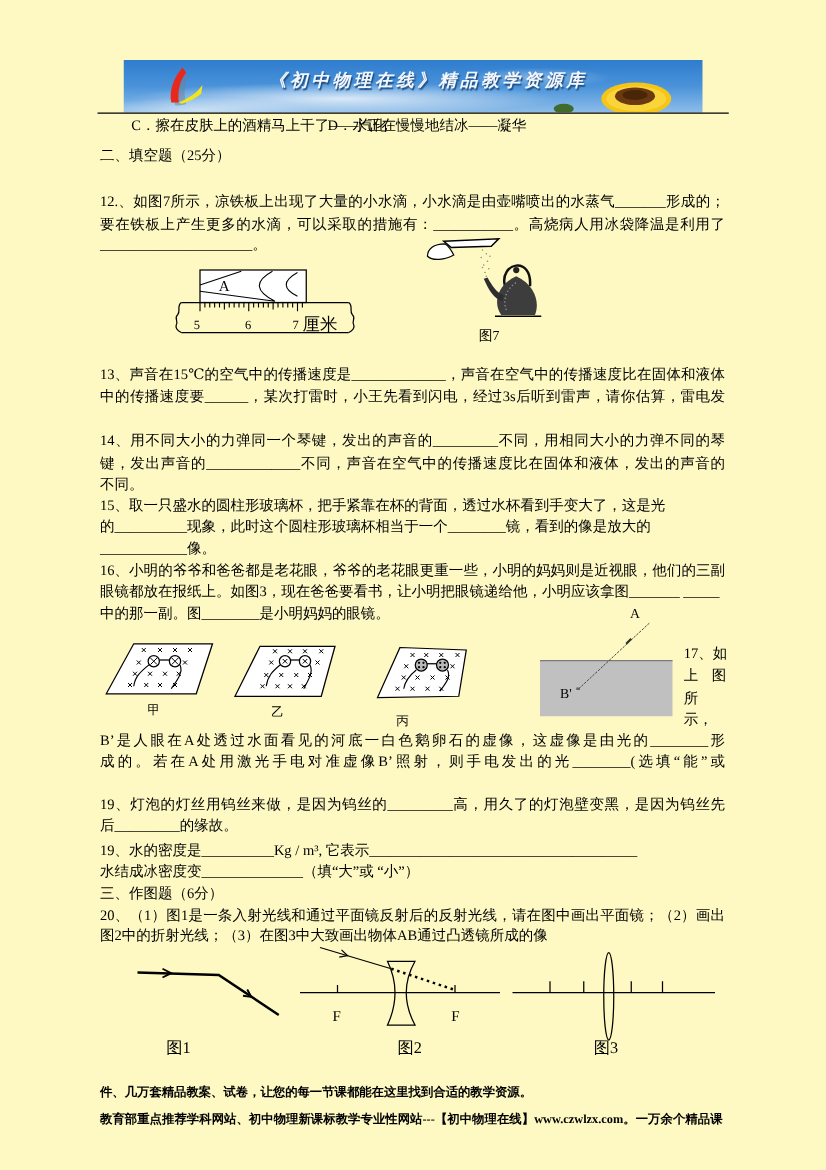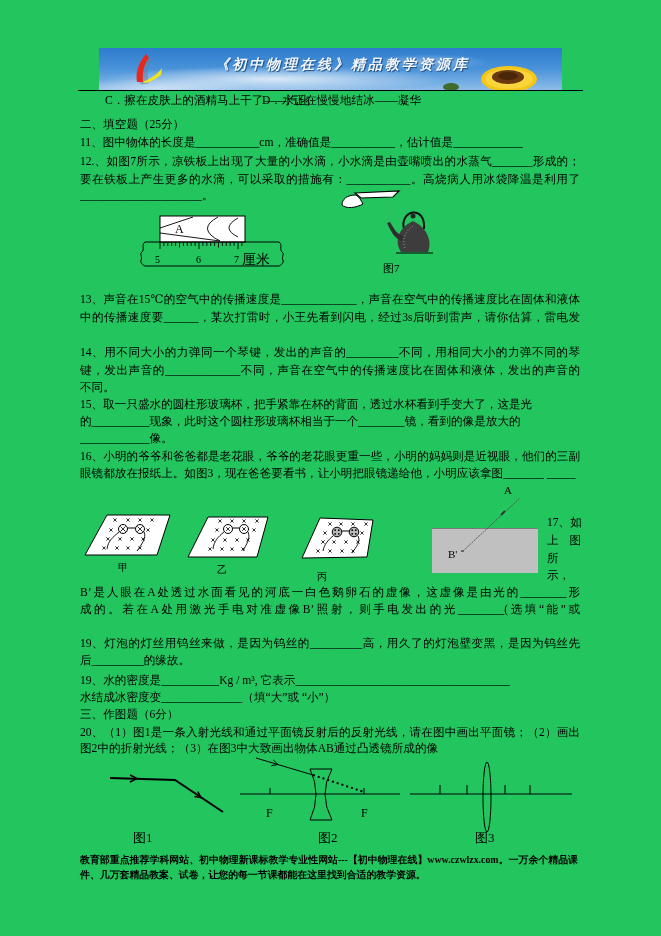--- a/index.html
+++ b/index.html
@@ -1,34 +1,34 @@
 <!DOCTYPE html>
 <html><head>
 <meta charset="utf-8">
 <style>
   html, body { margin: 0; padding: 0; background: #ffffff; }
   #page {
     position: relative; width: 661px; height: 936px; overflow: hidden;
-    background: #22c55e; color: #000;
+    background: #fef9c3; color: #000;
     font-family: "Liberation Serif", "DejaVu Serif", serif;
   }
   .ln {
     position: absolute; white-space: nowrap;
     font-size: 11.6px; line-height: 16px; height: 16px;
   }
   .full {
     width: 500px; text-align: justify; text-align-last: justify;
     text-justify: inter-character;
   }
   .side { width: 34px; text-align: justify; text-align-last: justify; }
   .footer-ln {
     position: absolute; left: 80px; white-space: nowrap;
     font-size: 9.9px; font-weight: bold; line-height: 14px; height: 14px;
   }
-  .footer-ln.full { width: 498px; }
+  .footer-ln.full { width: 498px; margin-top: 36px; }
 
   
   .banner {
     position: absolute; left: 99px; top: 48px; width: 463px; height: 42px; overflow: hidden;
     background:
       radial-gradient(170px 13px at 175px 31px, rgba(255,255,255,0.75), rgba(255,255,255,0) 100%),
       radial-gradient(90px 10px at 60px 40px, rgba(255,255,255,0.55), rgba(255,255,255,0) 100%),
       radial-gradient(60px 8px at 330px 14px, rgba(255,255,255,0.35), rgba(255,255,255,0) 100%),
       linear-gradient(180deg, #2e7ccd 0%, #4a93da 50%, #8dbde9 100%);
   }
@@ -73,39 +73,39 @@
     <div class="banner-title">《初中物理在线》精品教学资源库</div>
     <div class="banner-url">http://www.czwlzx.com</div>
   </div>
   <div class="header-rule"></div>
 
   <div class="ln" style="top:93px;left:105px">C．擦在皮肤上的酒精马上干了——汽化</div>
   <div class="ln" style="top:93px;left:262px">D．水正在慢慢地结冰——凝华</div>
 
   <div class="ln" style="top:117px;left:80px">二、填空题（25分）</div>
 
-  <div class="ln" style="top:135px;left:80px">11、图中物体的长度是___________cm，准确值是___________，估计值是____________</div>
 
   <div class="ln full" style="top:154px;left:80px">12.、如图7所示，凉铁板上出现了大量的小水滴，小水滴是由壶嘴喷出的水蒸气_______形成的；</div>
   <div class="ln full" style="top:172px;left:80px">要在铁板上产生更多的水滴，可以采取的措施有：___________。高烧病人用冰袋降温是利用了</div>
   <div class="ln" style="top:188px;left:80px">_____________________。</div>
 
   <div class="ln full" style="top:292px;left:80px">13、声音在15℃的空气中的传播速度是_____________，声音在空气中的传播速度比在固体和液体</div>
   <div class="ln full" style="top:310px;left:80px">中的传播速度要______，某次打雷时，小王先看到闪电，经过3s后听到雷声，请你估算，雷电发</div>
 
   <div class="ln full" style="top:345px;left:80px">14、用不同大小的力弹同一个琴键，发出的声音的_________不同，用相同大小的力弹不同的琴</div>
   <div class="ln full" style="top:363px;left:80px">键，发出声音的_____________不同，声音在空气中的传播速度比在固体和液体，发出的声音的</div>
   <div class="ln" style="top:380px;left:80px">不同。</div>
 
   <div class="ln" style="top:397px;left:80px">15、取一只盛水的圆柱形玻璃杯，把手紧靠在杯的背面，透过水杯看到手变大了，这是光</div>
   <div class="ln" style="top:414px;left:80px">的__________现象，此时这个圆柱形玻璃杯相当于一个________镜，看到的像是放大的</div>
   <div class="ln" style="top:431px;left:80px">____________像。</div>
 
   <div class="ln full" style="top:449px;left:80px">16、小明的爷爷和爸爸都是老花眼，爷爷的老花眼更重一些，小明的妈妈则是近视眼，他们的三副</div>
   <div class="ln" style="top:466px;left:80px">眼镜都放在报纸上。如图3，现在爸爸要看书，让小明把眼镜递给他，小明应该拿图_______ _____</div>
+  <div class="ln" style="top:483px;left:80px">中的那一副。图________是小明妈妈的眼镜。</div>
 
   <div class="ln side" style="top:515px;left:547px">17、如</div>
   <div class="ln side" style="top:533px;left:547px">上 图</div>
   <div class="ln" style="top:551px;left:547px">所</div>
   <div class="ln" style="top:568px;left:547px">示，</div>
 
   <div class="ln full" style="top:585px;left:80px">B’是人眼在A处透过水面看见的河底一白色鹅卵石的虚像，这虚像是由光的________形</div>
   <div class="ln full" style="top:602px;left:80px">成的。若在A处用激光手电对准虚像B’照射，则手电发出的光________(选填“能”或</div>
 
   <div class="ln full" style="top:636px;left:80px">19、灯泡的灯丝用钨丝来做，是因为钨丝的_________高，用久了的灯泡壁变黑，是因为钨丝先</div>

